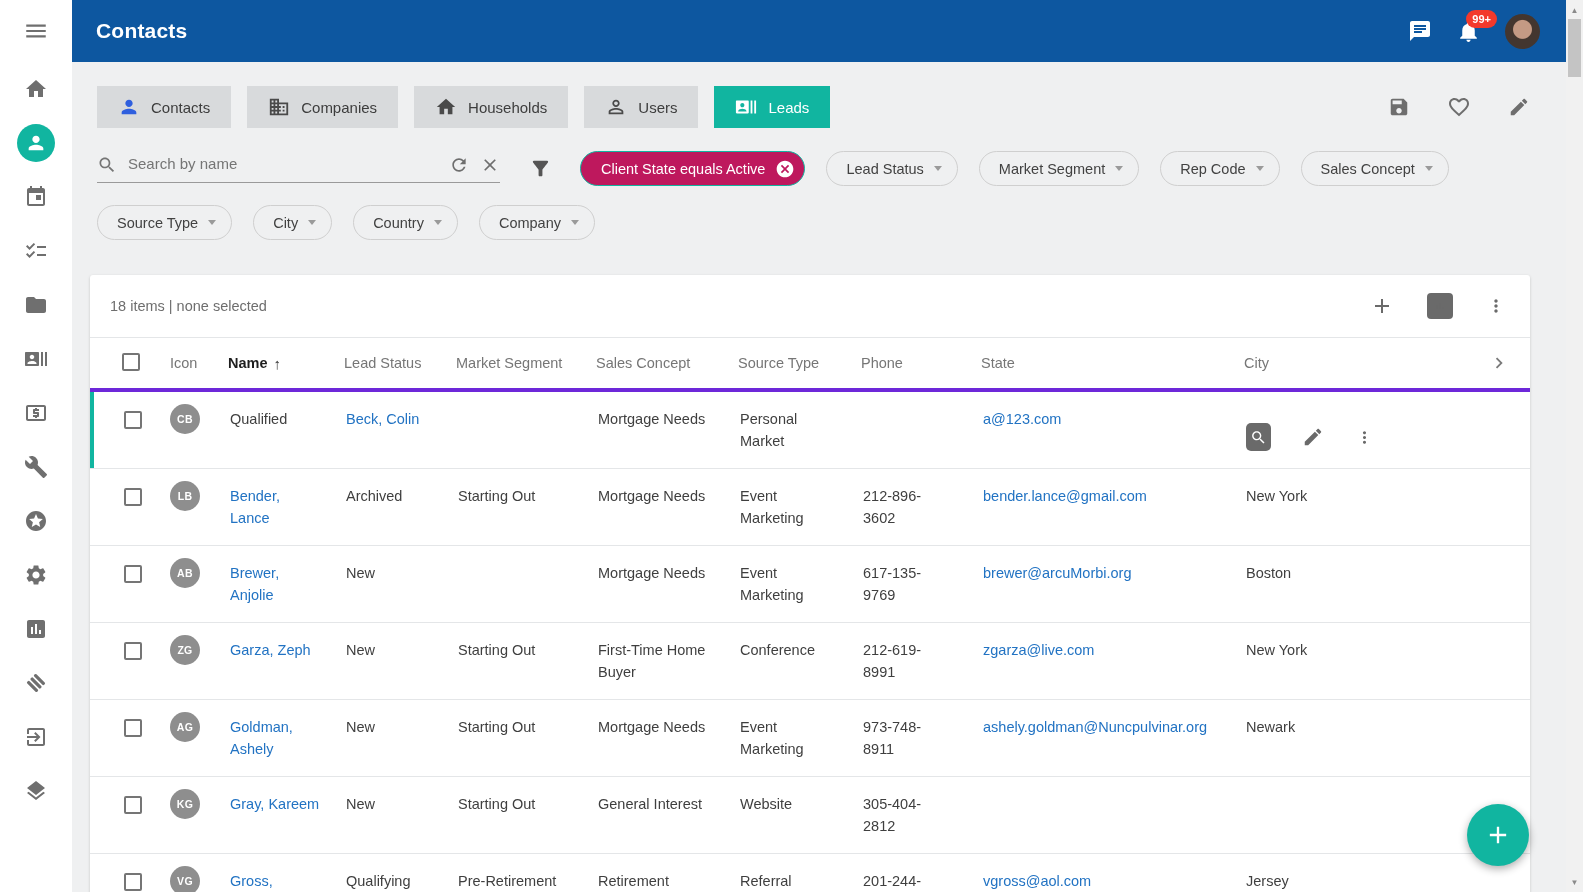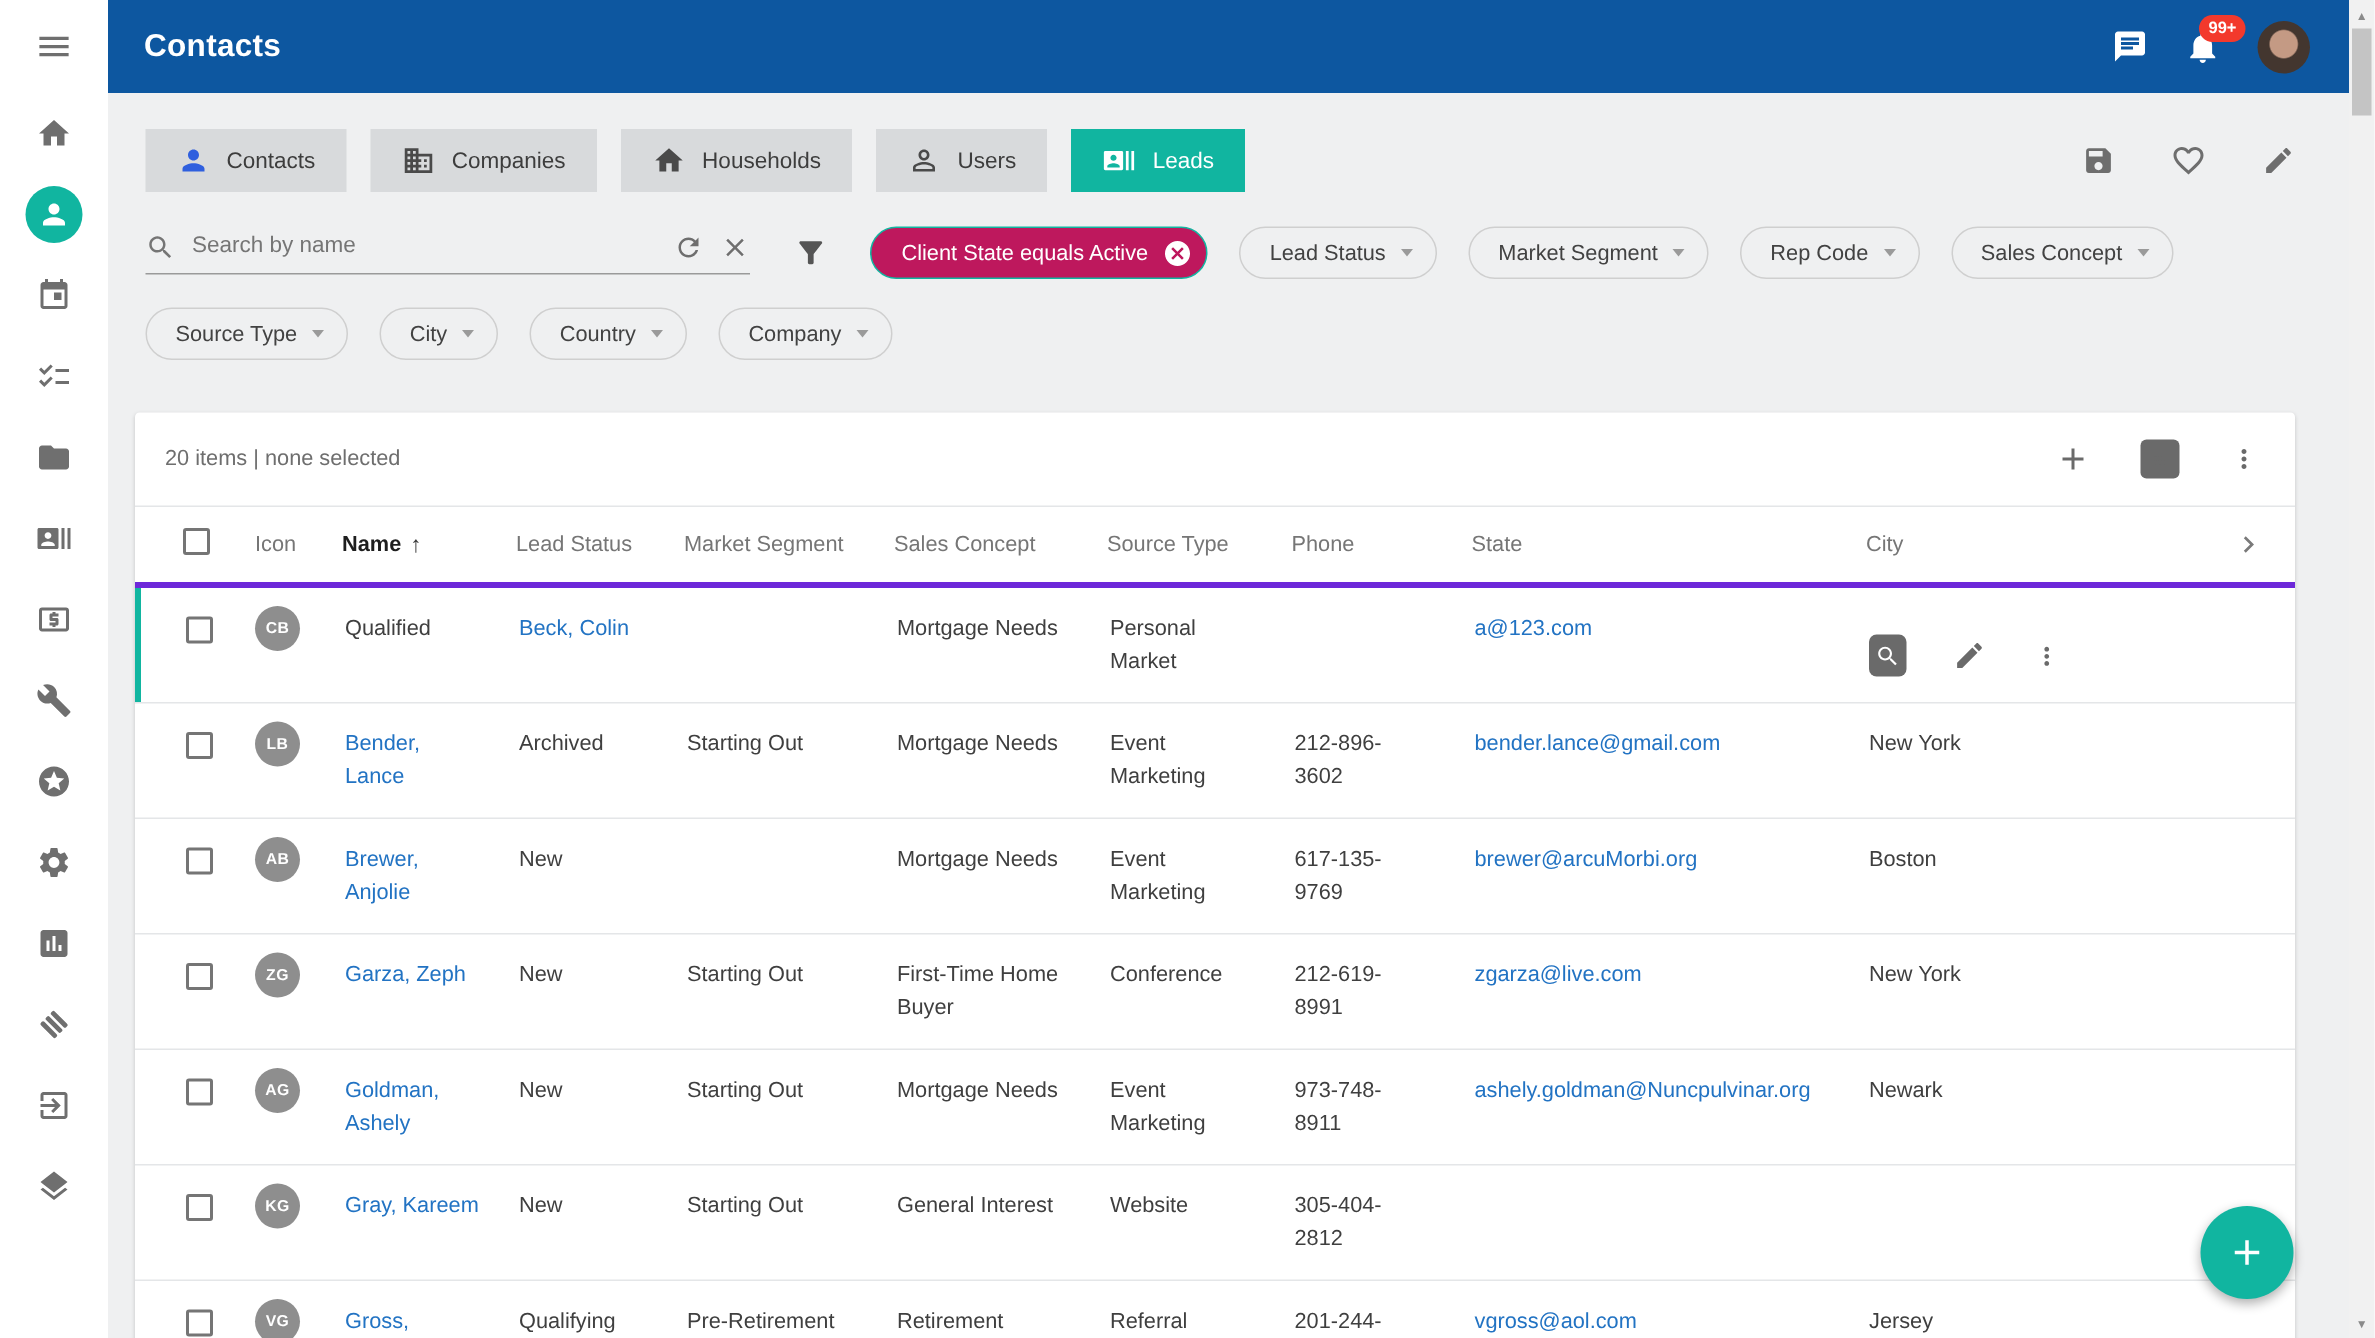--- a/index.html
+++ b/index.html
@@ -303,21 +303,21 @@
         <span class="caret"></span>
       </button>
     <button class="chip">
         <span>Company</span>
         <span class="caret"></span>
       </button>
   </div>
 
   <section class="card">
     <div class="card-toolbar">
-      <span class="summary">20 items | none selected</span>
+      <span class="summary">18 items | none selected</span>
       <div class="toolbar-actions">
         <button class="icon-btn">
             <svg width="24" height="24" viewBox="0 0 24 24">
               <path d="M19 13h-6v6h-2v-6H5v-2h6V5h2v6h6v2z"></path>
             </svg>
           </button>
         <button class="icon-btn">
             <span class="chart-toggle">
               <svg width="18" height="18" viewBox="0 0 24 24">
                 <path d="M9 17H7v-7h2v7zm4 0h-2V7h2v10zm4 0h-2v-4h2v4z"></path>

